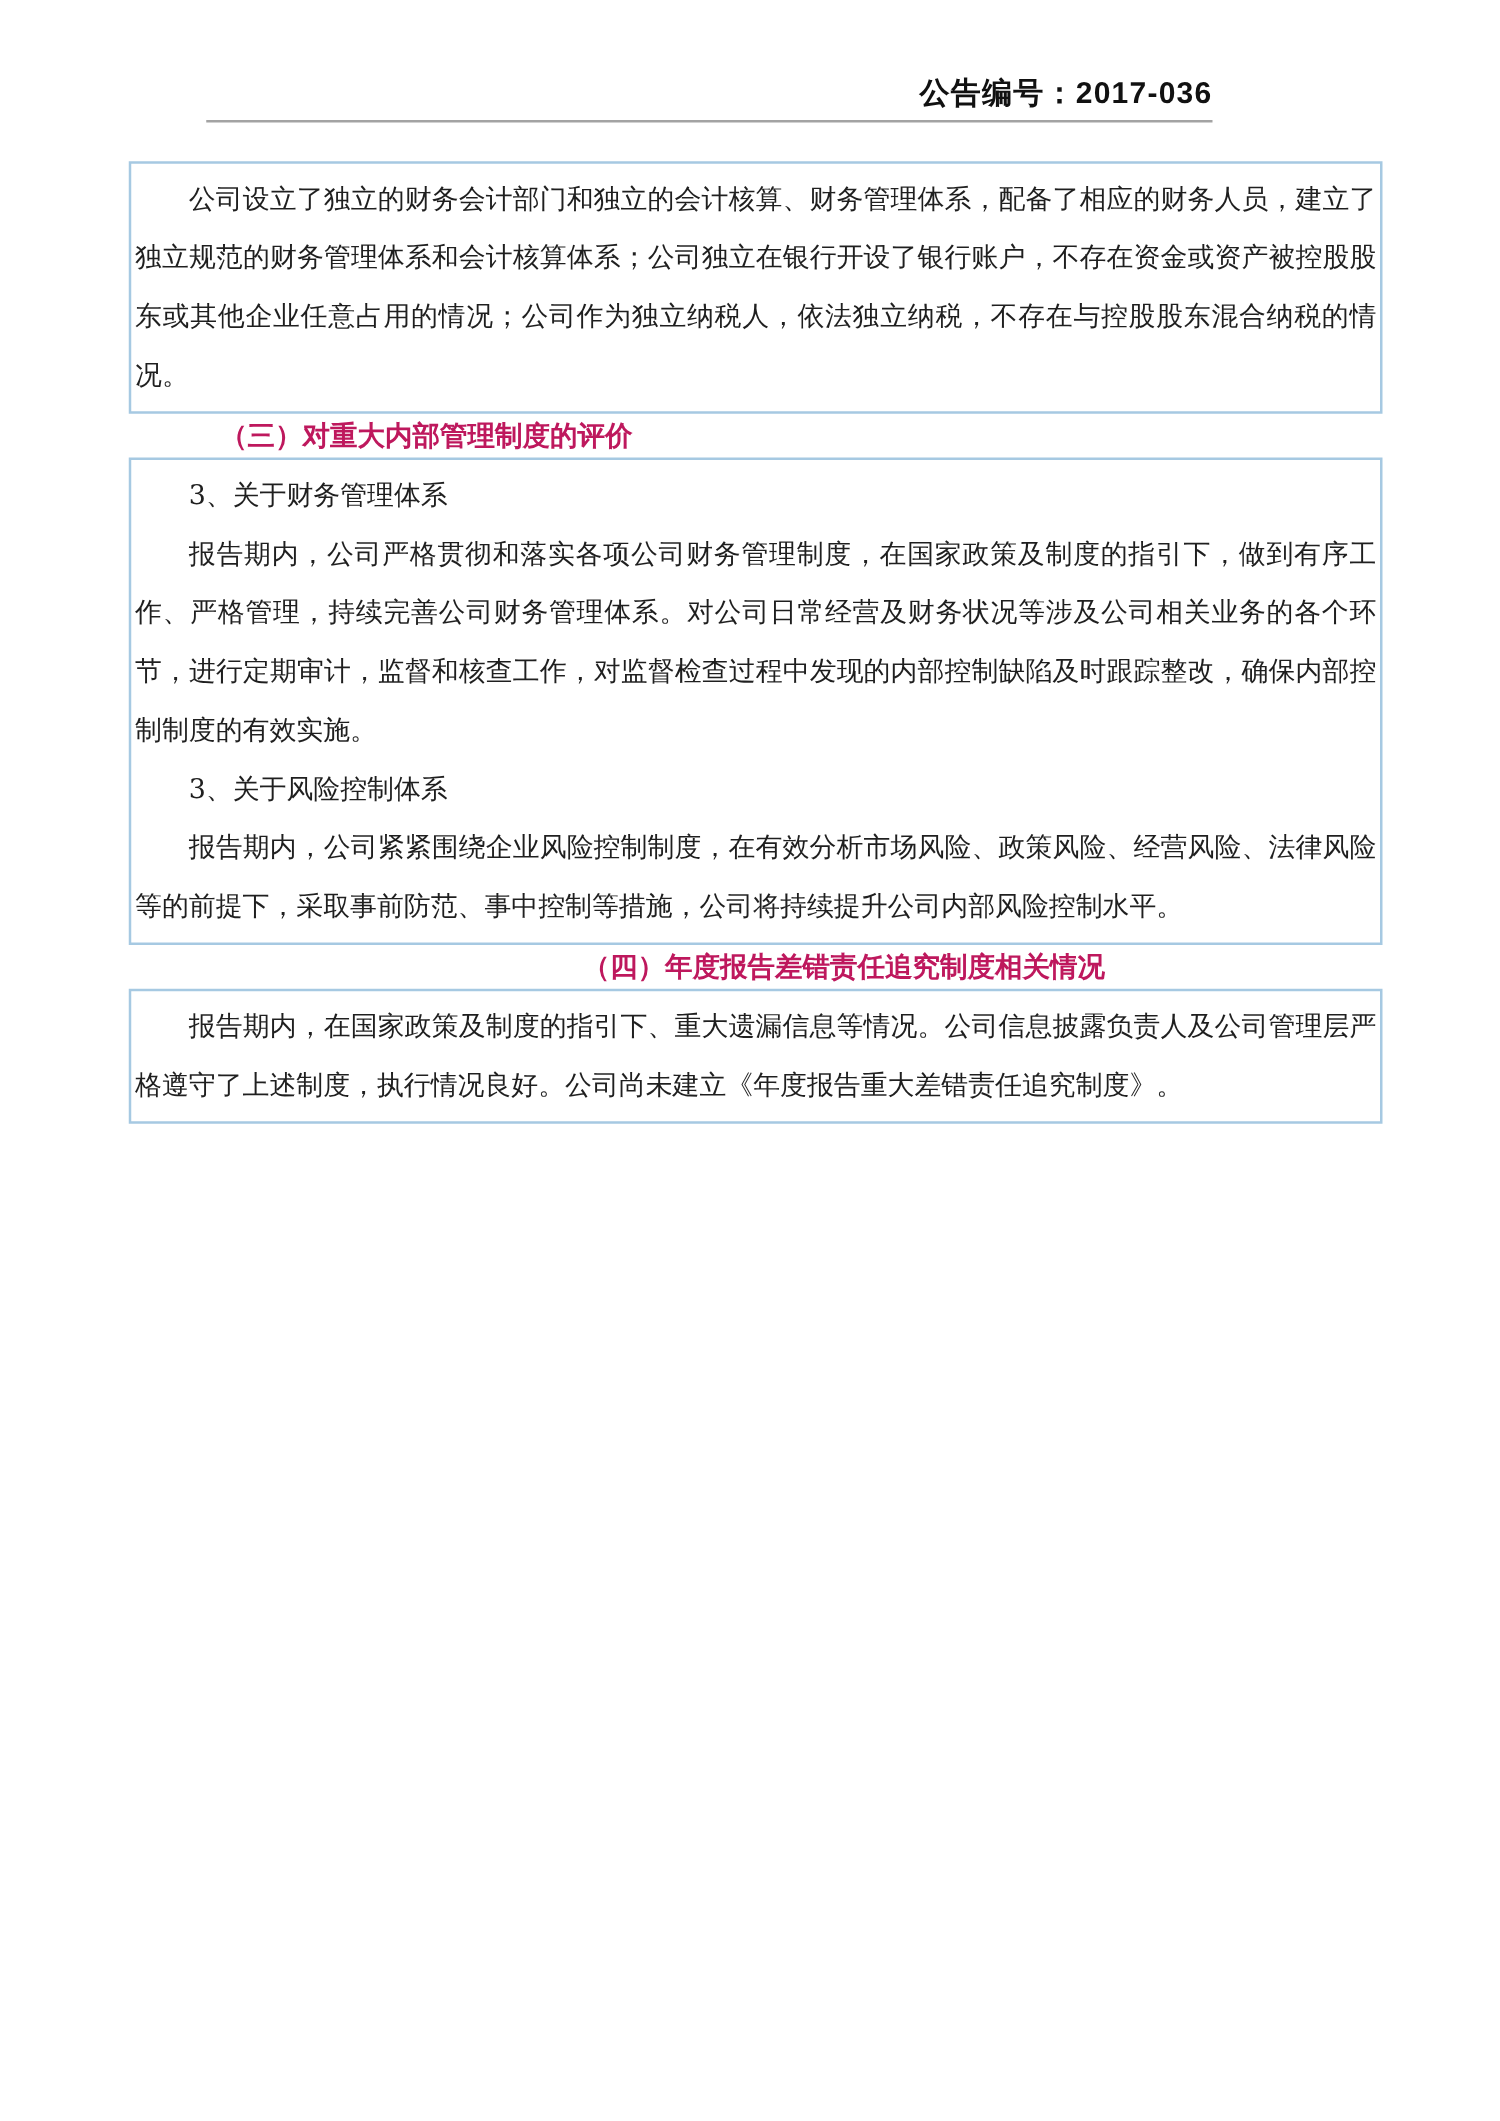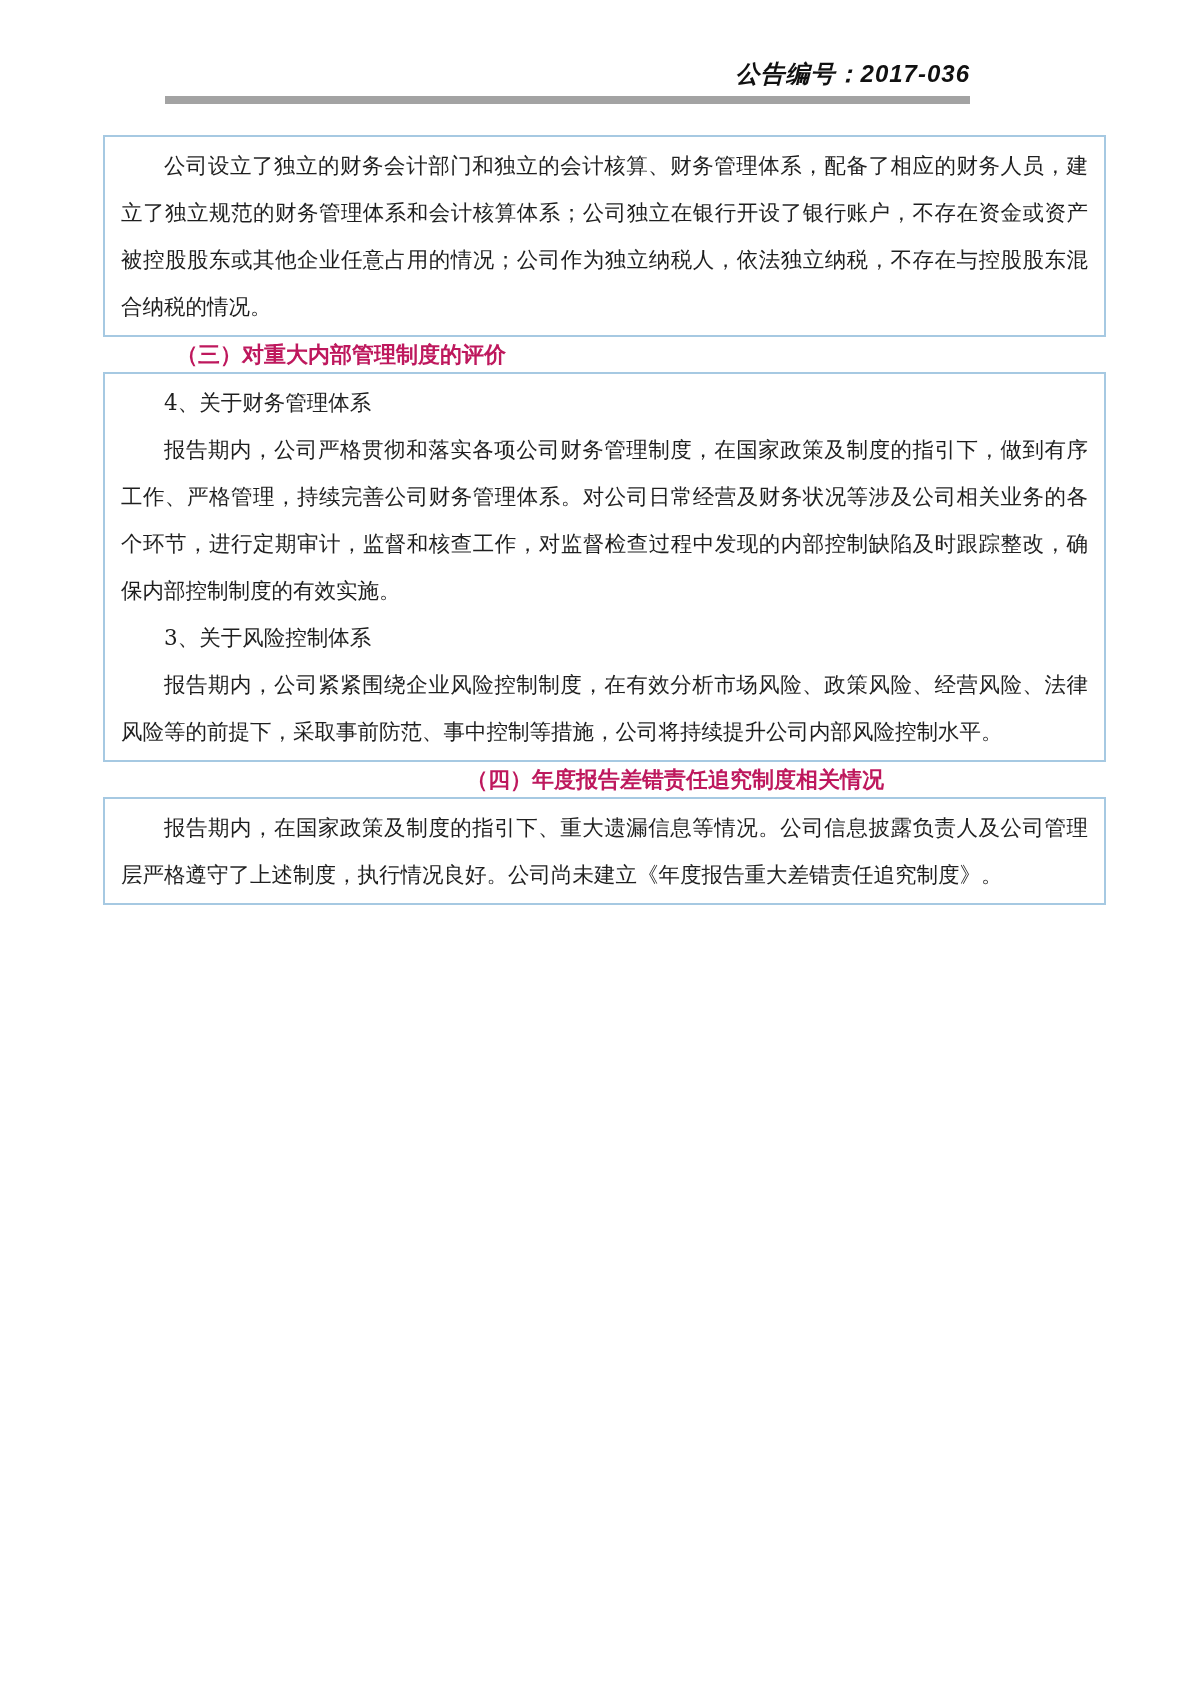--- a/index.html
+++ b/index.html
@@ -14,38 +14,37 @@
   }
   .page {
     position: relative;
     width: 1200px;
     height: 1697px;
     background: #ffffff;
   }
   .header {
     margin: 58px 230px 0 165px;
     text-align: right;
-    border-bottom: 8px solid #a3a3a3;
+    border-bottom: 2px solid #a3a3a3;
     padding-bottom: 6px;
-    font-style: italic;
   }
   .header .hdr-text {
     font-family: "Liberation Sans", "DejaVu Sans", sans-serif;
     font-weight: bold;
     font-size: 24px;
     letter-spacing: 1px;
     color: #111111;
   }
   .box {
     box-sizing: border-box;
     margin-left: 103px;
     width: 1003px;
     border: 2px solid #a6c9e2;
     background: #ffffff;
-    padding: 5px 16px;
+    padding: 5px 3px;
   }
   .box-1 { margin-top: 31px; }
   .box p {
     margin: 0;
     font-size: 21.5px;
     line-height: 47px;
     text-align: justify;
     text-indent: 2em;
     color: #1f1f1f;
   }
@@ -69,21 +68,21 @@
     <div class="hdr-text">公告编号：2017-036</div>
   </div>
 
   <section class="box box-1">
     <p>公司设立了独立的财务会计部门和独立的会计核算、财务管理体系，配备了相应的财务人员，建立了独立规范的财务管理体系和会计核算体系；公司独立在银行开设了银行账户，不存在资金或资产被控股股东或其他企业任意占用的情况；公司作为独立纳税人，依法独立纳税，不存在与控股股东混合纳税的情况。</p>
   </section>
 
   <div class="sec-heading indent-a">（三）对重大内部管理制度的评价</div>
 
   <section class="box box-2">
-    <p>4、关于财务管理体系</p>
+    <p>3、关于财务管理体系</p>
     <p>报告期内，公司严格贯彻和落实各项公司财务管理制度，在国家政策及制度的指引下，做到有序工作、严格管理，持续完善公司财务管理体系。对公司日常经营及财务状况等涉及公司相关业务的各个环节，进行定期审计，监督和核查工作，对监督检查过程中发现的内部控制缺陷及时跟踪整改，确保内部控制制度的有效实施。</p>
     <p>3、关于风险控制体系</p>
     <p>报告期内，公司紧紧围绕企业风险控制制度，在有效分析市场风险、政策风险、经营风险、法律风险等的前提下，采取事前防范、事中控制等措施，公司将持续提升公司内部风险控制水平。</p>
   </section>
 
   <div class="sec-heading indent-b">（四）年度报告差错责任追究制度相关情况</div>
 
   <section class="box box-3">
     <p>报告期内，在国家政策及制度的指引下、重大遗漏信息等情况。公司信息披露负责人及公司管理层严格遵守了上述制度，执行情况良好。公司尚未建立《年度报告重大差错责任追究制度》。</p>
   </section>

